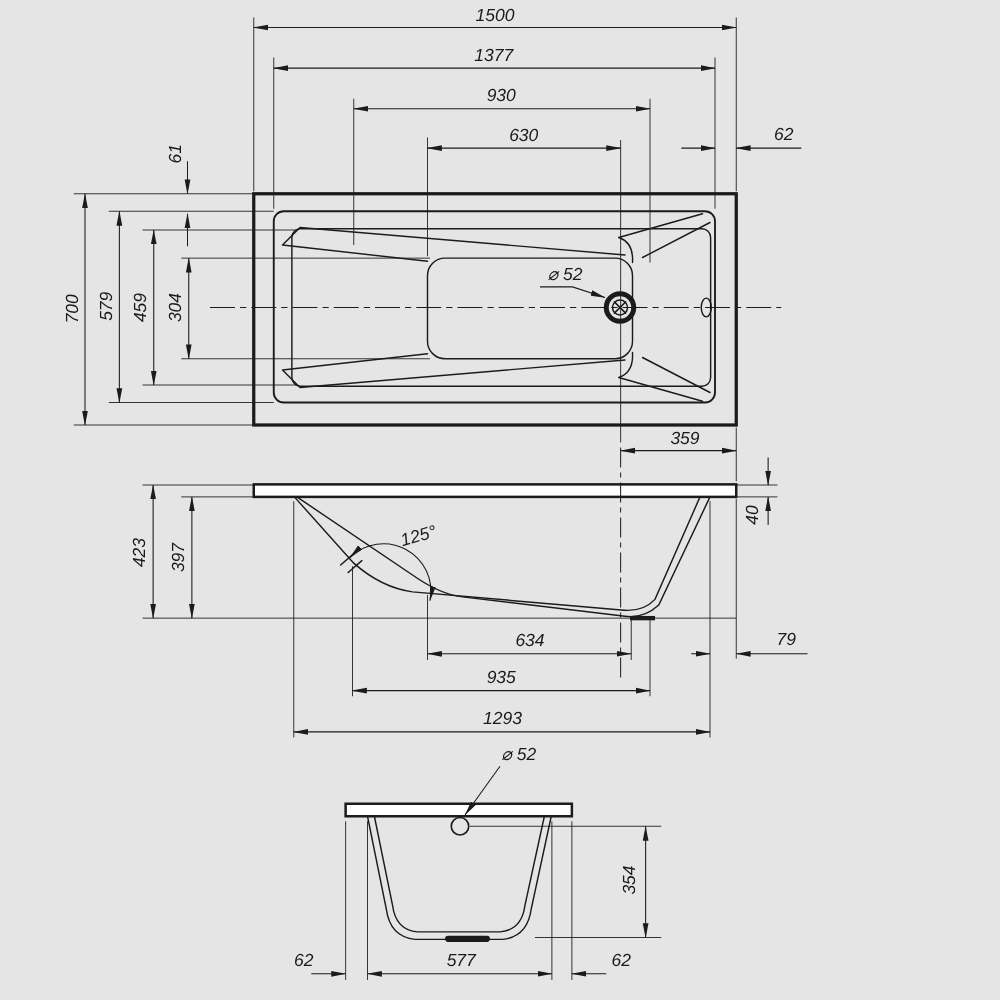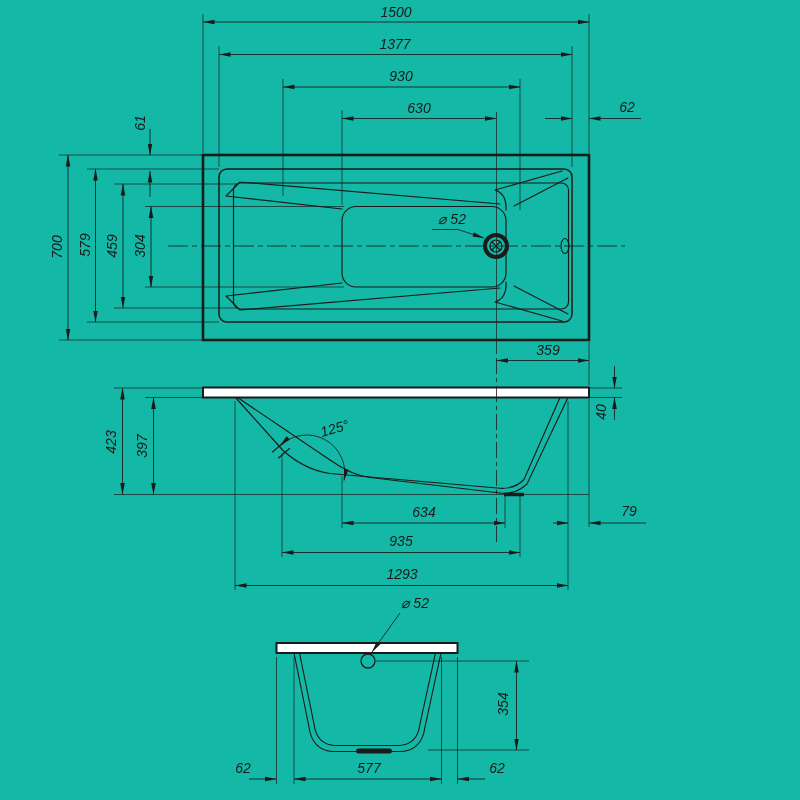--- a/index.html
+++ b/index.html
@@ -1,16 +1,16 @@
 <!DOCTYPE html>
 <html><head>
 <meta charset="utf-8">
 <style>
   html,body{margin:0;padding:0;background:#ffffff;}
-  .sheet{width:800px;height:800px;background:#14b8a6;position:relative;overflow:hidden;}
+  .sheet{width:800px;height:800px;background:#e5e5e5;position:relative;overflow:hidden;}
   svg{display:block;}
   .thick{stroke:#1b1b1b;stroke-width:2.6;fill:none;stroke-linejoin:miter;}
   .bar{stroke:#1b1b1b;stroke-width:2;fill:#ffffff;}
   .c1{stroke:#1b1b1b;stroke-width:1.5;fill:none;}
   .c2{stroke:#1b1b1b;stroke-width:1.15;fill:none;stroke-linecap:round;}
   .diml{stroke:#1b1b1b;stroke-width:.85;fill:none;}
   .ext{stroke:#1b1b1b;stroke-width:.7;fill:none;}
   .cl{stroke:#1b1b1b;stroke-width:.8;fill:none;stroke-dasharray:20 4 5 4;}
   .dd{stroke:#1b1b1b;stroke-width:.8;fill:none;stroke-dasharray:16 4 4 4;}
   .dk{fill:#1b1b1b;stroke:none;}

